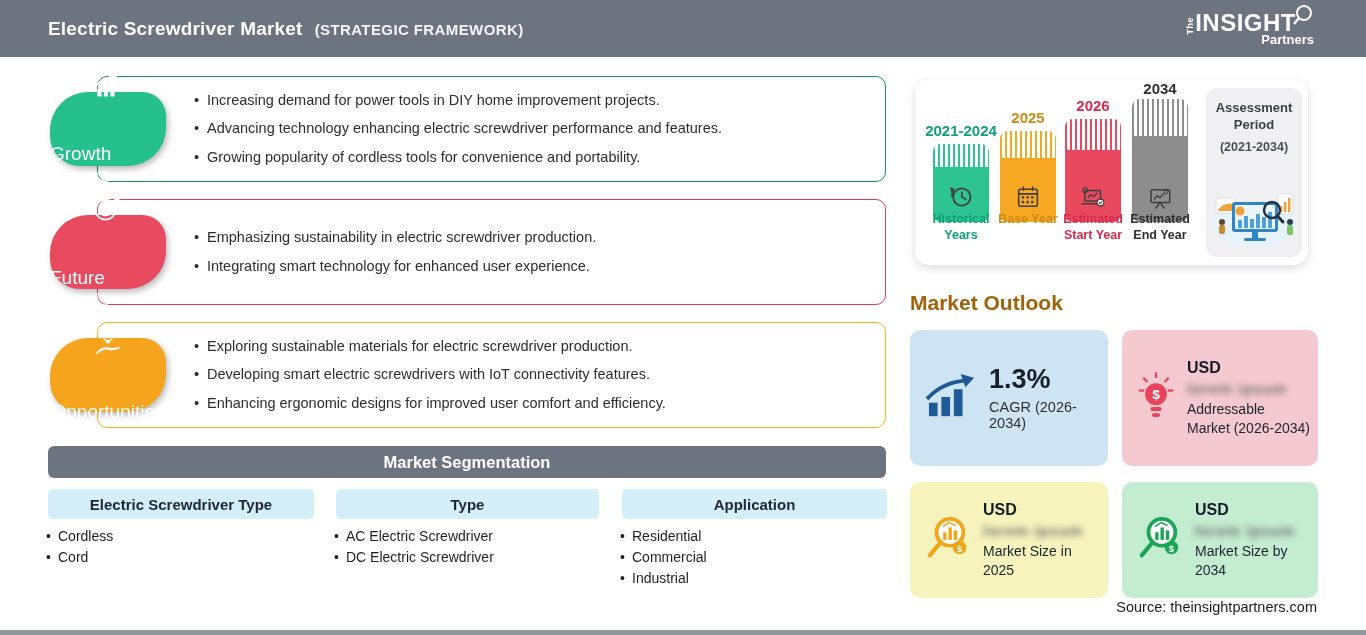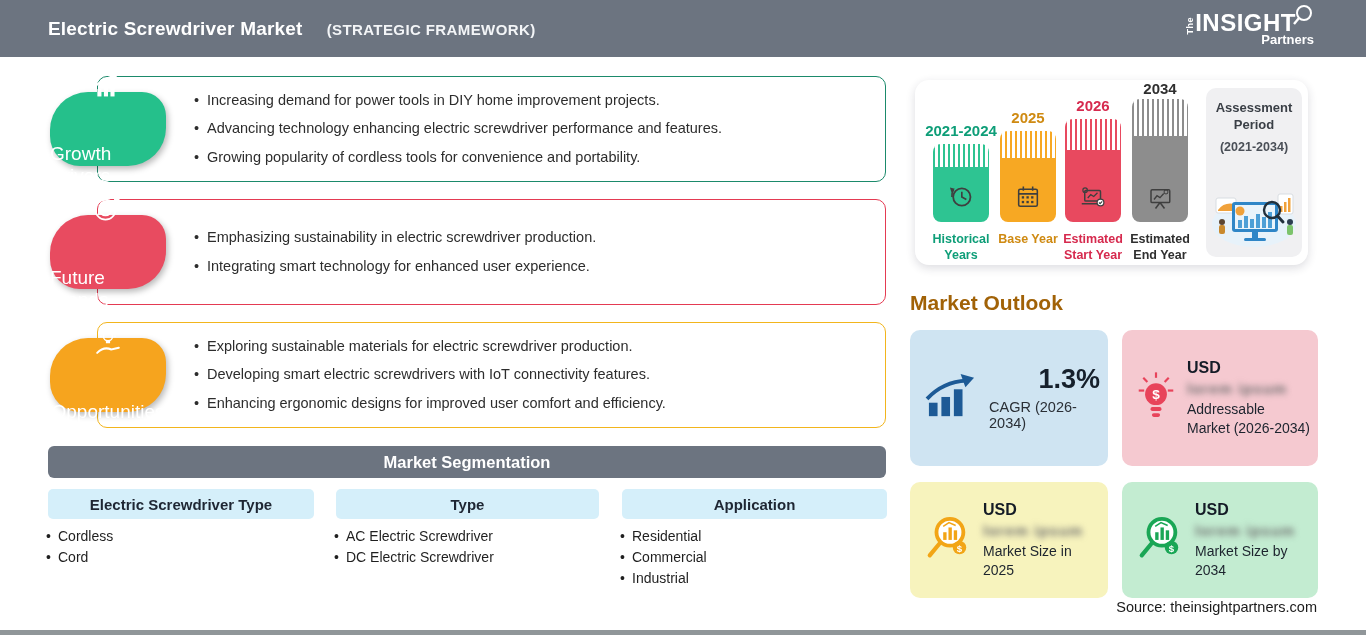--- a/index.html
+++ b/index.html
@@ -2,21 +2,21 @@
 <html><head>
 <meta charset="utf-8">
 <style>
   html,body{margin:0;padding:0;background:#fff;font-family:"Liberation Sans",sans-serif;}
   .canvas{position:relative;width:1366px;height:635px;background:#fff;overflow:hidden;}
 
   
   .header{position:absolute;top:0;left:0;right:0;height:57px;background:#6c7480;
           display:flex;align-items:center;justify-content:space-between;
           padding:0 52px 0 48px;box-sizing:border-box;}
-  .title-wrap{display:flex;align-items:baseline;gap:24px;}
+  .title-wrap{display:flex;align-items:baseline;gap:12px;}
   .title{color:#fff;font-size:19px;font-weight:700;letter-spacing:.2px;}
   .framework{color:#f3f5f7;font-size:15px;font-weight:600;letter-spacing:.4px;}
   .logo{display:flex;align-items:flex-start;color:#fff;}
   .logo-the{writing-mode:vertical-rl;transform:rotate(180deg);font-size:9px;font-weight:700;
             letter-spacing:.5px;margin-top:6px;}
   .logo-row{display:flex;align-items:flex-start;}
   .logo-insight{font-size:24px;font-weight:800;letter-spacing:.5px;line-height:1;}
   .logo-mag{margin-left:-4px;margin-top:-7px;}
   .logo-partners{display:block;text-align:right;font-size:13px;font-weight:700;margin-top:-3px;}
 
@@ -66,39 +66,39 @@
   .t-green .solid{background:#2ec492;}
   .t-orange .stripes{background:repeating-linear-gradient(90deg,#f7a823 0 2px,#fff 2px 5px);}
   .t-orange .solid{background:#f7a823;}
   .t-red .stripes{background:repeating-linear-gradient(90deg,#e8495f 0 2px,#fff 2px 5px);}
   .t-red .solid{background:#e8495f;}
   .t-gray .stripes{background:repeating-linear-gradient(90deg,#8d8d8d 0 2px,#fff 2px 5px);}
   .t-gray .solid{background:#8d8d8d;}
   .tyear{position:absolute;width:92px;text-align:center;font-weight:800;font-size:15px;}
   #ty1{left:0;top:42px;} #ty2{left:67px;top:29px;} #ty3{left:132px;top:17px;} #ty4{left:199px;top:0;}
   .yc-green{color:#0e9e78;} .yc-orange{color:#cf8a12;} .yc-red{color:#d62a4e;} .yc-dark{color:#2f2f2f;}
-  .tname{position:absolute;top:152px;width:86px;text-align:center;font-size:12.5px;
+  .tname{position:absolute;top:132px;width:86px;text-align:center;font-size:12.5px;
          font-weight:700;line-height:1.25;}
   #tn1{left:3px;} #tn2{left:70px;} #tn3{left:135px;} #tn4{left:202px;}
   .apanel{position:absolute;left:291px;top:8px;width:96px;height:169px;background:#f0f0f2;
           border-radius:10px;text-align:center;padding:12px 6px 0 6px;box-sizing:border-box;}
   .ap-title{font-size:13px;font-weight:800;color:#3a3f46;line-height:1.3;}
   .ap-period{font-size:12.5px;font-weight:600;color:#4a4f57;margin-top:6px;}
   .ap-illust{position:absolute;bottom:5px;left:4px;}
 
   
   .mo-title{position:absolute;left:910px;top:291px;font-size:21px;font-weight:800;color:#a16207;}
   .ocard{position:absolute;border-radius:10px;box-sizing:border-box;display:flex;
          align-items:center;gap:11px;padding:0 8px 0 14px;}
   #oc1{left:910px;top:330px;width:198px;height:136px;background:#cfe4f2;}
   #oc2{left:1122px;top:330px;width:196px;height:136px;background:#f5c9d0;}
   #oc3{left:910px;top:482px;width:198px;height:116px;background:#f7f3bd;}
   #oc4{left:1122px;top:482px;width:196px;height:116px;background:#c3ecd1;}
   .octext{display:flex;flex-direction:column;justify-content:center;}
-  .oc1-val{font-size:27px;font-weight:800;color:#16202c;line-height:1.1;text-align:right;}
+  .oc1-val{font-size:27px;font-weight:800;color:#16202c;line-height:1.1;}
   .oc1-label{font-size:14.5px;color:#2a2f36;margin-top:4px;}
   .oc-usd{font-weight:800;font-size:16px;color:#141b26;}
   .oc-blur{font-weight:800;font-size:15px;color:#6f6f6f;filter:blur(3px);
            letter-spacing:1px;margin:3px 0;}
   .oc-label{font-size:14px;color:#1d242e;line-height:1.35;}
   .source{position:absolute;left:918px;top:599px;width:399px;text-align:right;
           font-size:14.5px;color:#1b1b1b;}
   .bottom-bar{position:absolute;left:0;bottom:0;width:100%;height:5px;background:#909699;}
 </style>
 </head>

